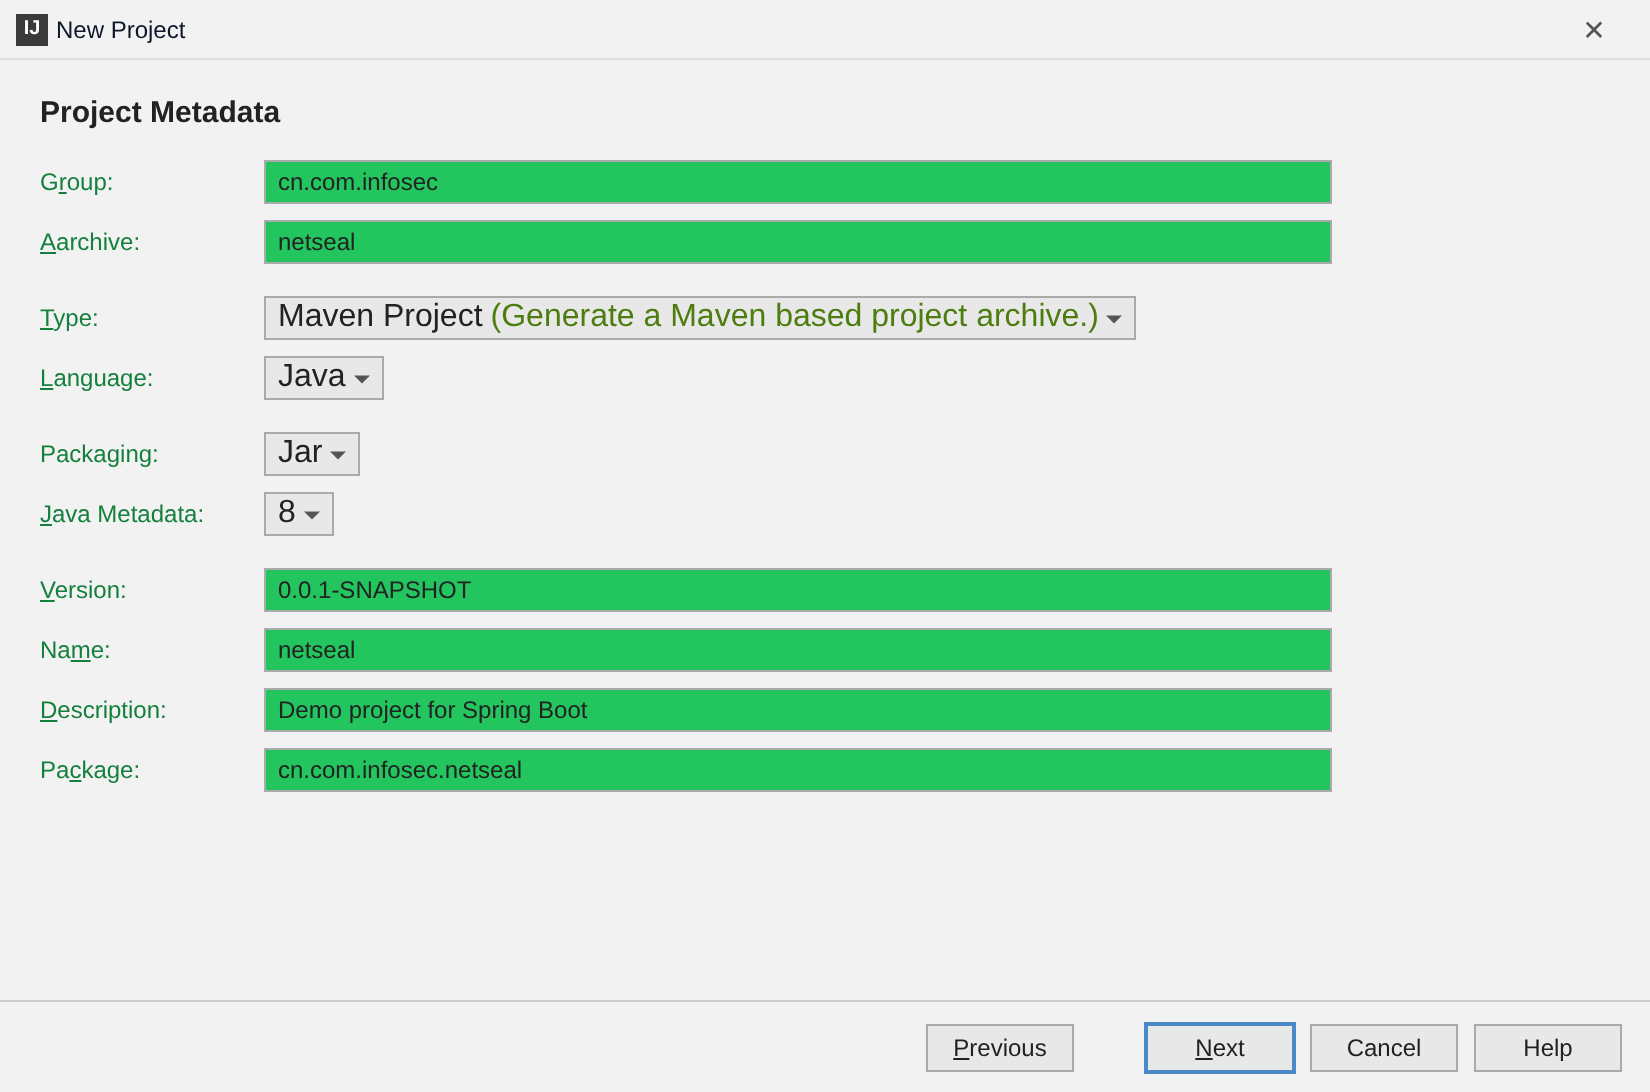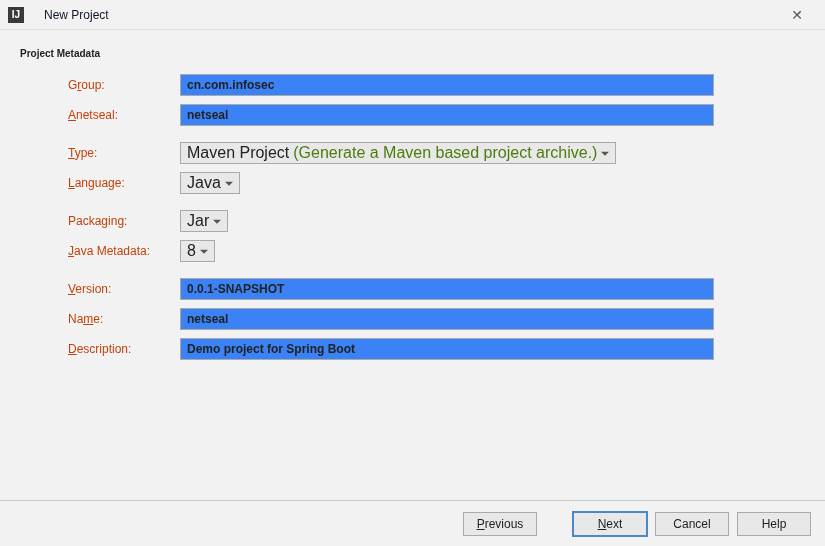--- a/index.html
+++ b/index.html
@@ -22,67 +22,65 @@
     }
     .titlebar-icon {
       width: 16px; height: 16px;
       background: #3a3a3a;
       color: #fff;
       display: flex;
       align-items: center;
       justify-content: center;
       font-size: 10px;
       font-weight: bold;
-      margin-right: 20px;
+      margin-right: 4px;
     }
     .titlebar-text { color: #0f172a; font-size: 12px; }
     .titlebar-close {
       margin-left: auto;
       width: 40px; height: 30px;
       display: flex;
       align-items: center;
       justify-content: center;
       font-size: 14px;
       color: #555;
       cursor: pointer;
     }
     .content {
       padding: 18px 20px;
     }
     .heading {
-      font-size: 10px;
+      font-size: 15px;
       font-weight: bold;
       color: #222;
       margin-bottom: 14px;
     }
     .form-row {
       display: flex;
       align-items: center;
       margin-bottom: 6px;
       min-height: 24px;
     }
     .form-row.gap { margin-top: 14px; }
     .label {
       width: 112px;
-      color: #c2410c;
-      font-size: 12px;
-      margin-left: 48px;
+      color: #15803d;
+      font-size: 12px;
     }
     .label u { text-decoration: underline; }
     .text-input {
       flex: 1;
       max-width: 534px;
       height: 22px;
       border: 1px solid #aaa;
-      background: #3b82f6;
+      background: #22c55e;
       padding: 0 6px;
       font-family: inherit;
       font-size: 12px;
       color: #222;
-      font-weight: bold;
     }
     .select {
       height: 22px;
       border: 1px solid #aaa;
       background: #e8e8e8;
       padding: 0 18px 0 6px;
       font-family: inherit;
       font-size: 16px;
       color: #222;
       display: inline-flex;
@@ -145,21 +143,21 @@
 
 <div class="content">
   <div class="heading">Project Metadata</div>
 
   <div class="form-row">
     <div class="label"><span>G</span><u>r</u><span>oup:</span></div>
     <input class="text-input" value="cn.com.infosec" style="">
   </div>
 
   <div class="form-row">
-    <div class="label"><span></span><u>A</u><span>netseal:</span></div>
+    <div class="label"><span></span><u>A</u><span>archive:</span></div>
     <input class="text-input" value="netseal" style="">
   </div>
 
   <div class="form-row gap">
     <div class="label"><span></span><u>T</u><span>ype:</span></div>
     <div class="select">
       <span>Maven Project</span>
       <span class="hint">(Generate a Maven based project archive.)</span>
     </div>
   </div>
@@ -193,20 +191,24 @@
   <div class="form-row">
     <div class="label"><span>Na</span><u>m</u><span>e:</span></div>
     <input class="text-input" value="netseal" style="">
   </div>
 
   <div class="form-row">
     <div class="label"><span></span><u>D</u><span>escription:</span></div>
     <input class="text-input" value="Demo project for Spring Boot" style="">
   </div>
 
+  <div class="form-row">
+    <div class="label"><span>Pa</span><u>c</u><span>kage:</span></div>
+    <input class="text-input" value="cn.com.infosec.netseal" style="">
+  </div>
 </div>
 
 <div class="button-bar">
   <button class="btn">
       <span><u>P</u><span>revious</span></span>
     </button>
   <button class="btn primary">
       <span><u>N</u><span>ext</span></span>
     </button>
   <button class="btn">Cancel</button>

